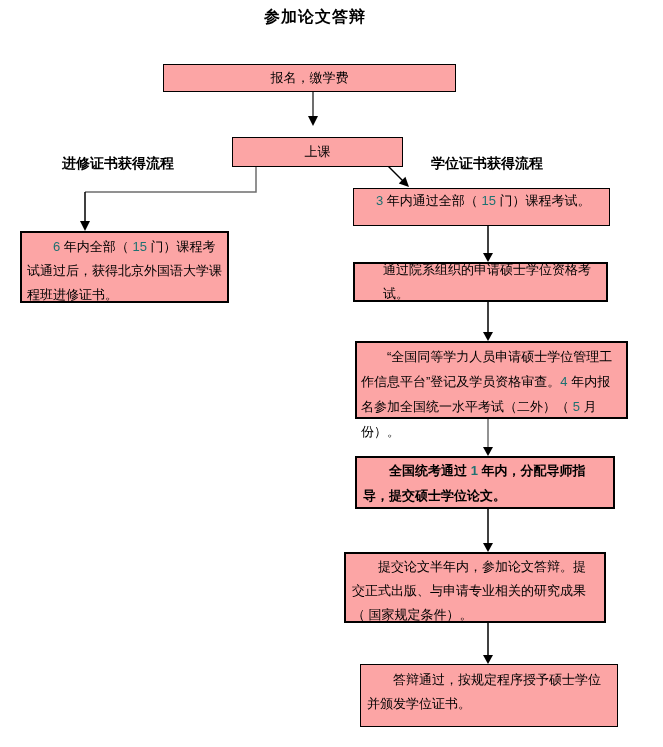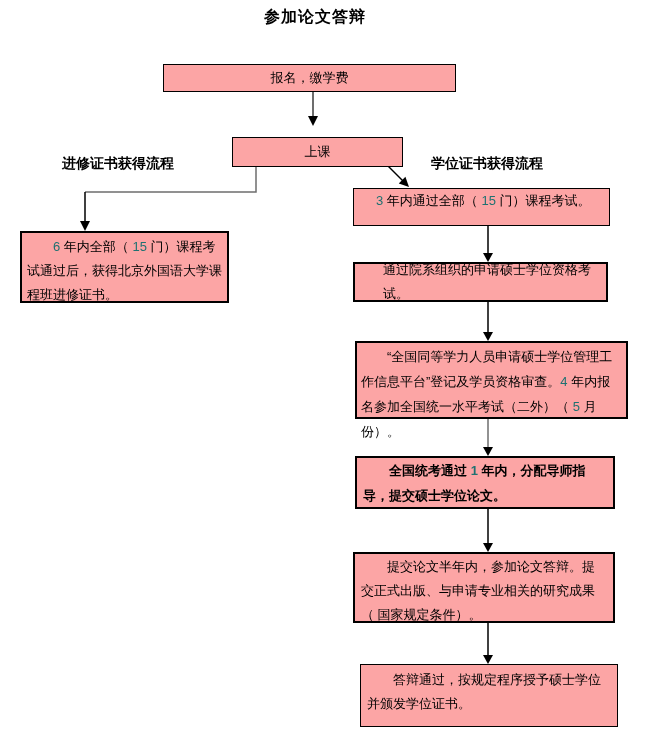--- a/index.html
+++ b/index.html
@@ -46,21 +46,21 @@
   .node .txt { display: block; width: 100%; }
   .digit { color: var(--digit-color, #1f7171); }
 
   .n-enroll  { left: 163px; top: 64px;  width: 293px; height: 28px; display: flex; align-items: center; justify-content: center; }
   .n-attend  { left: 232px; top: 125px; width: 171px; height: 30px; display: flex; align-items: center; justify-content: center; margin-top: 12px; }
   .n-leftcert{ left: 20px;  top: 231px; width: 209px; height: 72px; padding: 2px 5px; text-indent: 2em; border-width: 2px; }
   .n-exam3   { left: 353px; top: 188px; width: 257px; height: 38px; display: flex; align-items: flex-start; padding-left: 22px; }
   .n-qualify { left: 353px; top: 262px; width: 255px; height: 40px; display: flex; align-items: center; padding-left: 28px; border-width: 2px; }
   .n-platform{ left: 355px; top: 341px; width: 273px; height: 78px; padding: 1px 4px; text-indent: 2em; line-height: 25px; border-width: 2px; }
   .n-thesis  { left: 355px; top: 456px; width: 260px; height: 53px; padding: 0 6px; text-indent: 2em; line-height: 25px; border-width: 2px; font-weight: bold; }
-  .n-defense { left: 353px; top: 552px; width: 262px; height: 71px; padding: 1px 6px; text-indent: 2em; border-width: 2px; }
+  .n-defense { left: 344px; top: 552px; width: 262px; height: 71px; padding: 1px 6px; text-indent: 2em; border-width: 2px; }
   .n-degree  { left: 360px; top: 664px; width: 258px; height: 63px; padding: 3px 6px; text-indent: 2em; }
 </style>
 </head>
 <body>
 
 <div class="canvas">
 
   <div class="title">参加论文答辩</div>
 
   <div class="branch-label bl-left">进修证书获得流程</div>

